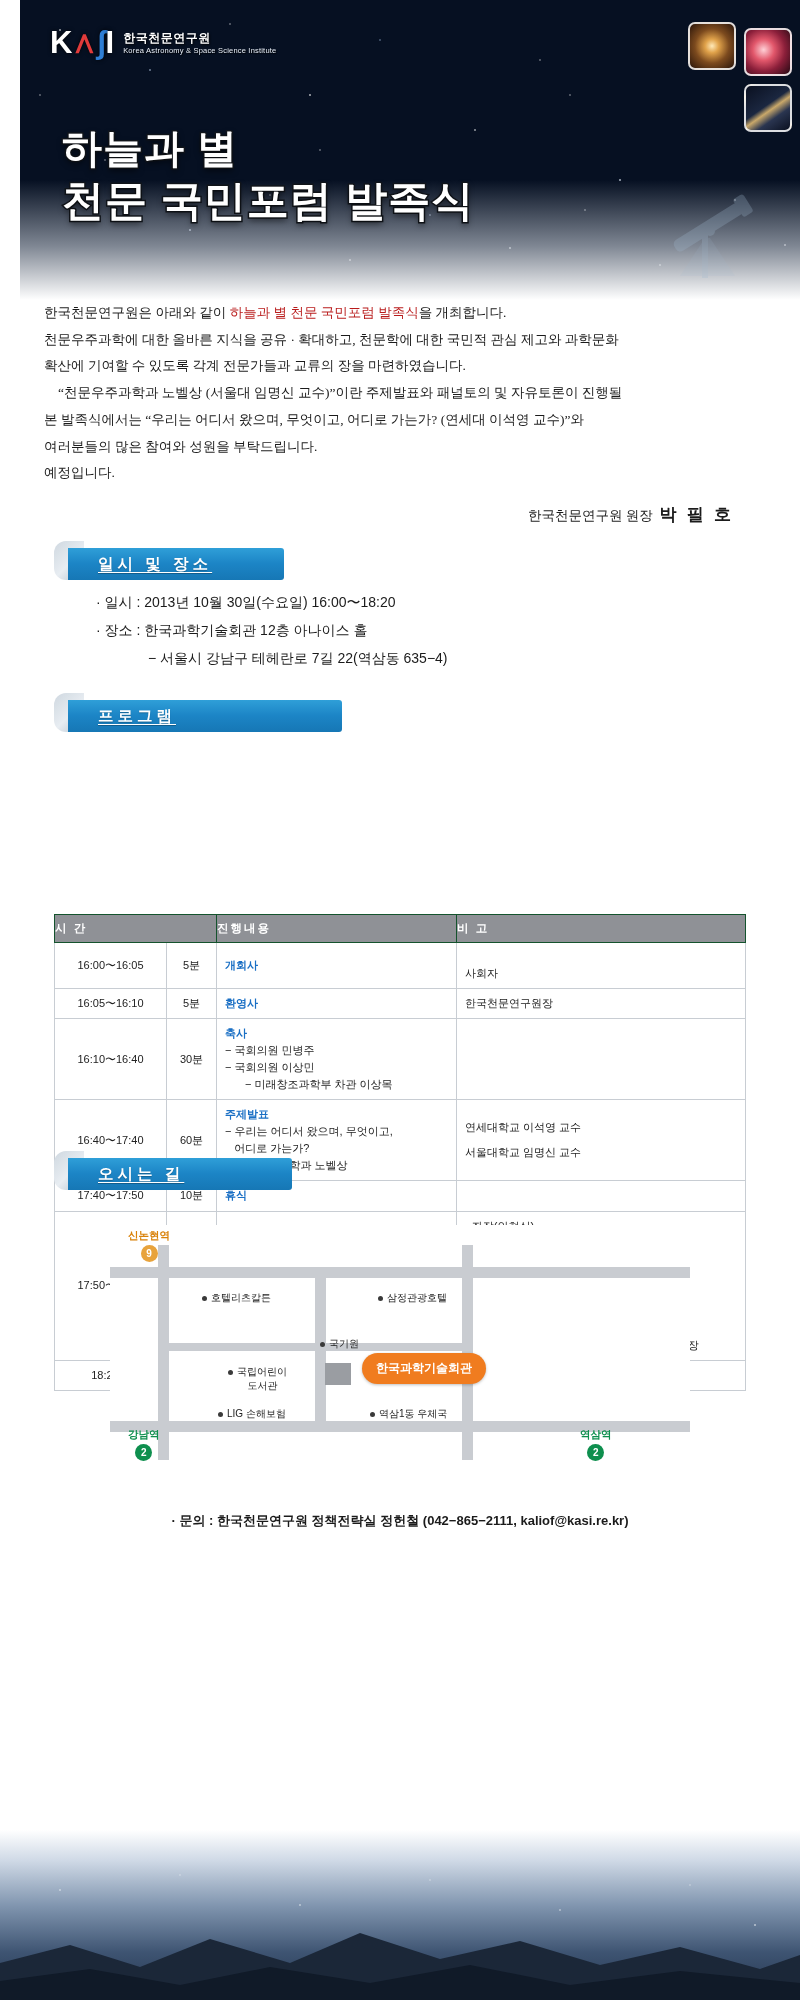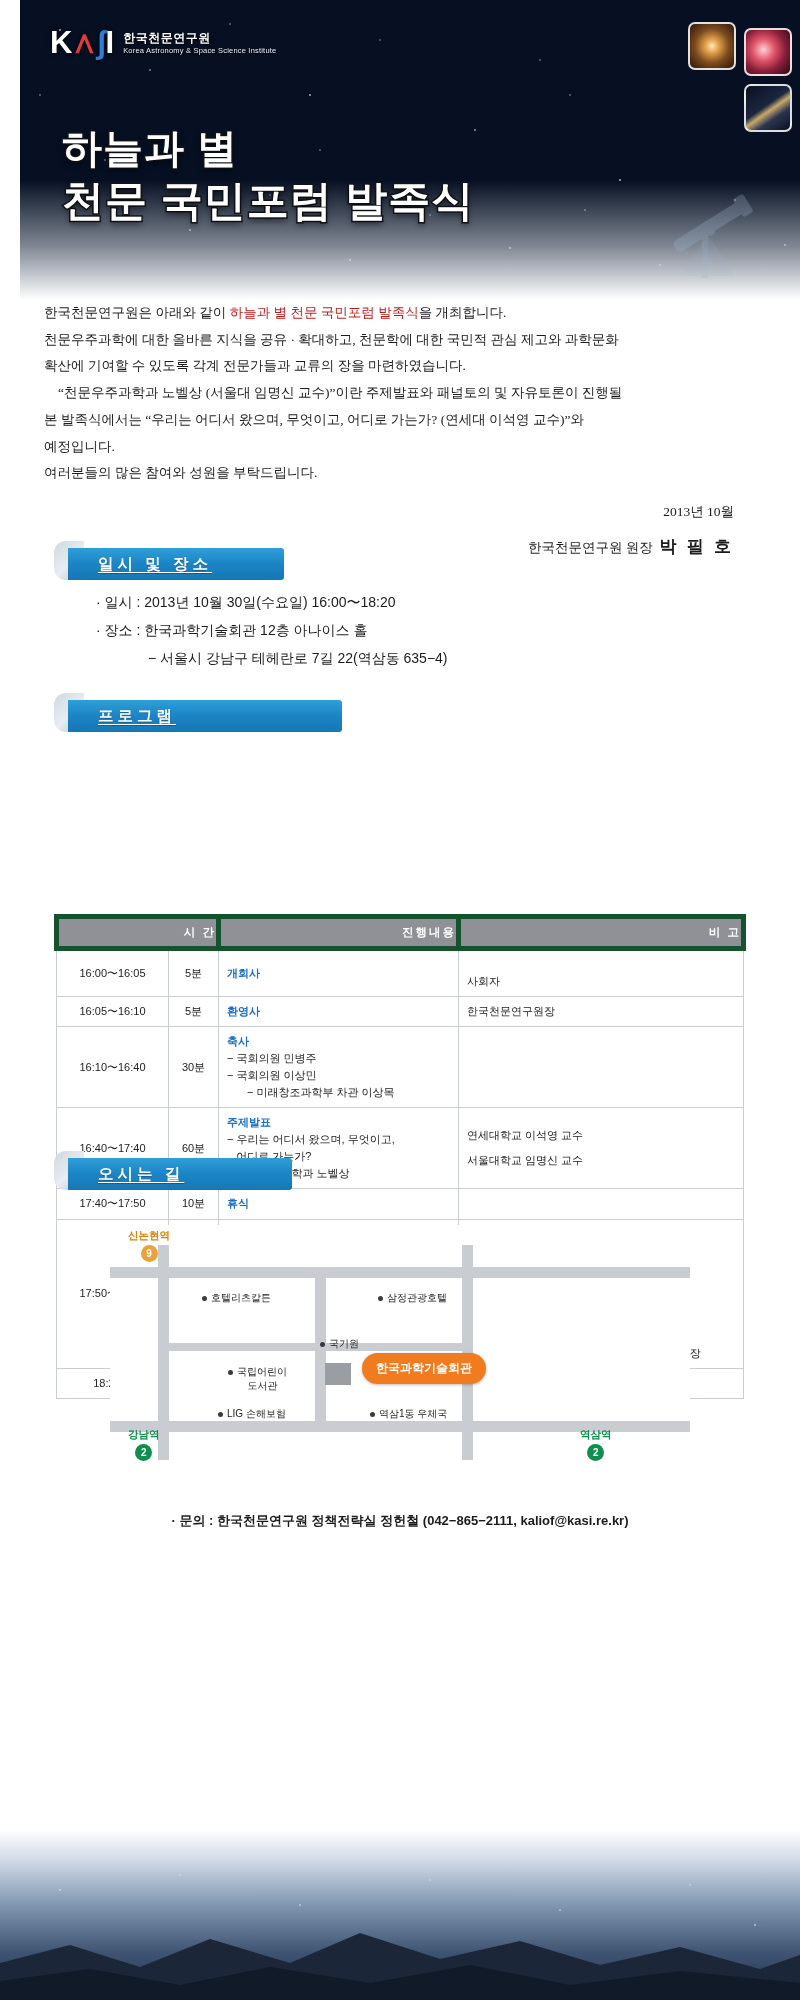--- a/index.html
+++ b/index.html
@@ -123,21 +123,21 @@
   
   .info-list { position:absolute; left:96px; top:588px; z-index:7; }
   .info-row { font-size:14px; color:#1b1b1b; line-height:2.0; }
   .info-sub { font-size:14px; color:#1b1b1b; padding-left:52px; line-height:2.0; }
 
   
   .ptable { position:absolute; left:54px; top:914px; width:692px; z-index:7;
             border-collapse:collapse; font-size:11px; }
   .ptable th {
     background:#8f9196; color:#ffffff; font-weight:bold; font-size:11.5px;
-    letter-spacing:2px; padding:6px 0; border:5px solid #14532d; text-align:right;
+    letter-spacing:2px; padding:6px 0; border:1px solid #14532d; text-align:left;
   }
   .ptable td {
     border-bottom:1px solid #c8cdd3; border-right:1px solid #c8cdd3;
     padding:6px 8px; color:#222; vertical-align:middle; line-height:1.55;
   }
   .ptable td.c-time { text-align:center; width:112px; border-left:1px solid #c8cdd3; }
   .ptable td.c-dur  { text-align:center; width:50px; }
   .ptable td.c-prog { width:240px; }
   .ptable td.c-note { width:auto; }
   .ptable .ptitle { color:#1a6fc4; font-weight:bold; }
@@ -229,25 +229,24 @@
   </div>
 
   <div class="body-copy">
     <div class="p-line">
       <span>한국천문연구원은 아래와 같이 </span><span class="hl">하늘과 별 천문 국민포럼 발족식</span><span>을 개최합니다.</span>
     </div>
     <div class="p-line">천문우주과학에 대한 올바른 지식을 공유 · 확대하고, 천문학에 대한 국민적 관심 제고와 과학문화</div>
     <div class="p-line">확산에 기여할 수 있도록 각계 전문가들과 교류의 장을 마련하였습니다.</div>
     <div class="p-line indent">“천문우주과학과 노벨상 (서울대 임명신 교수)”이란 주제발표와  패널토의 및 자유토론이 진행될</div>
     <div class="p-line">본 발족식에서는 “우리는 어디서 왔으며, 무엇이고, 어디로 가는가? (연세대 이석영 교수)”와</div>
+    <div class="p-line">여러분들의 많은 참여와 성원을 부탁드립니다.</div>
     <div class="p-line">예정입니다.</div>
-    <div class="p-line">여러분들의 많은 참여와 성원을 부탁드립니다.</div>
 
     <div class="sign">
-      <div class="sign-date">2013년 10월</div>
       <div class="sign-name">
         <span>한국천문연구원 원장</span>
         &nbsp;<b>박 필 호</b>
       </div>
     </div>
   </div>
 
   <div class="ribbon" style="left:54px; top:548px; width:230px;">
     <div class="tail"></div>
     <div class="bar" style="width:216px;">

